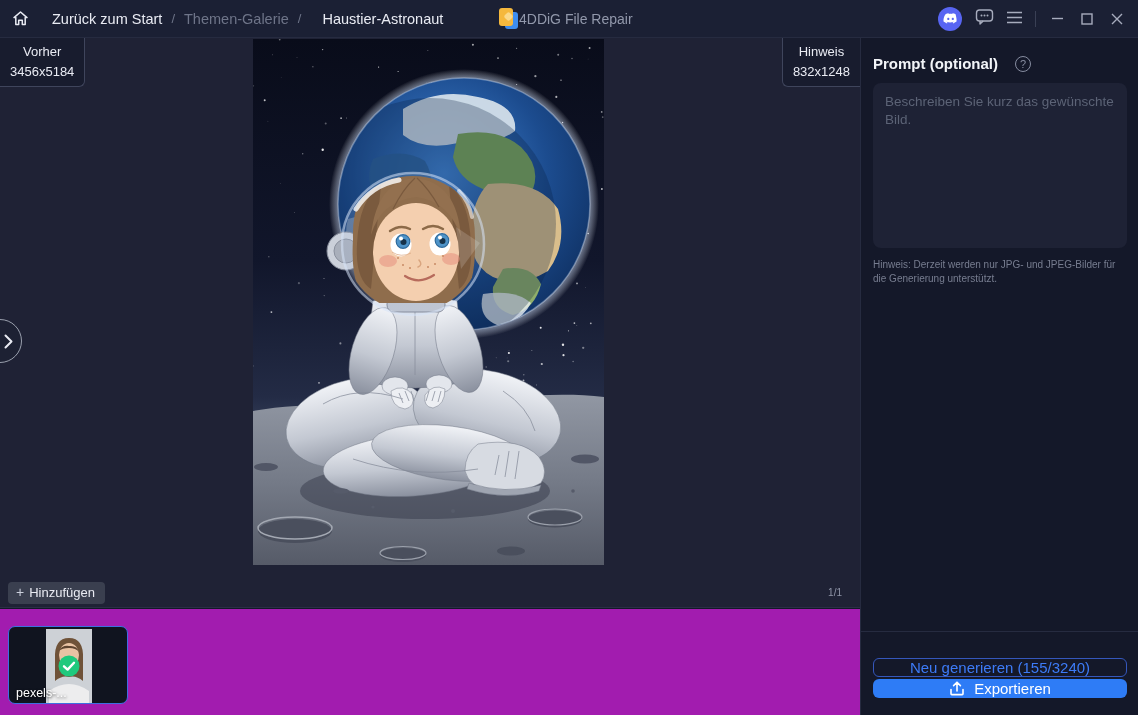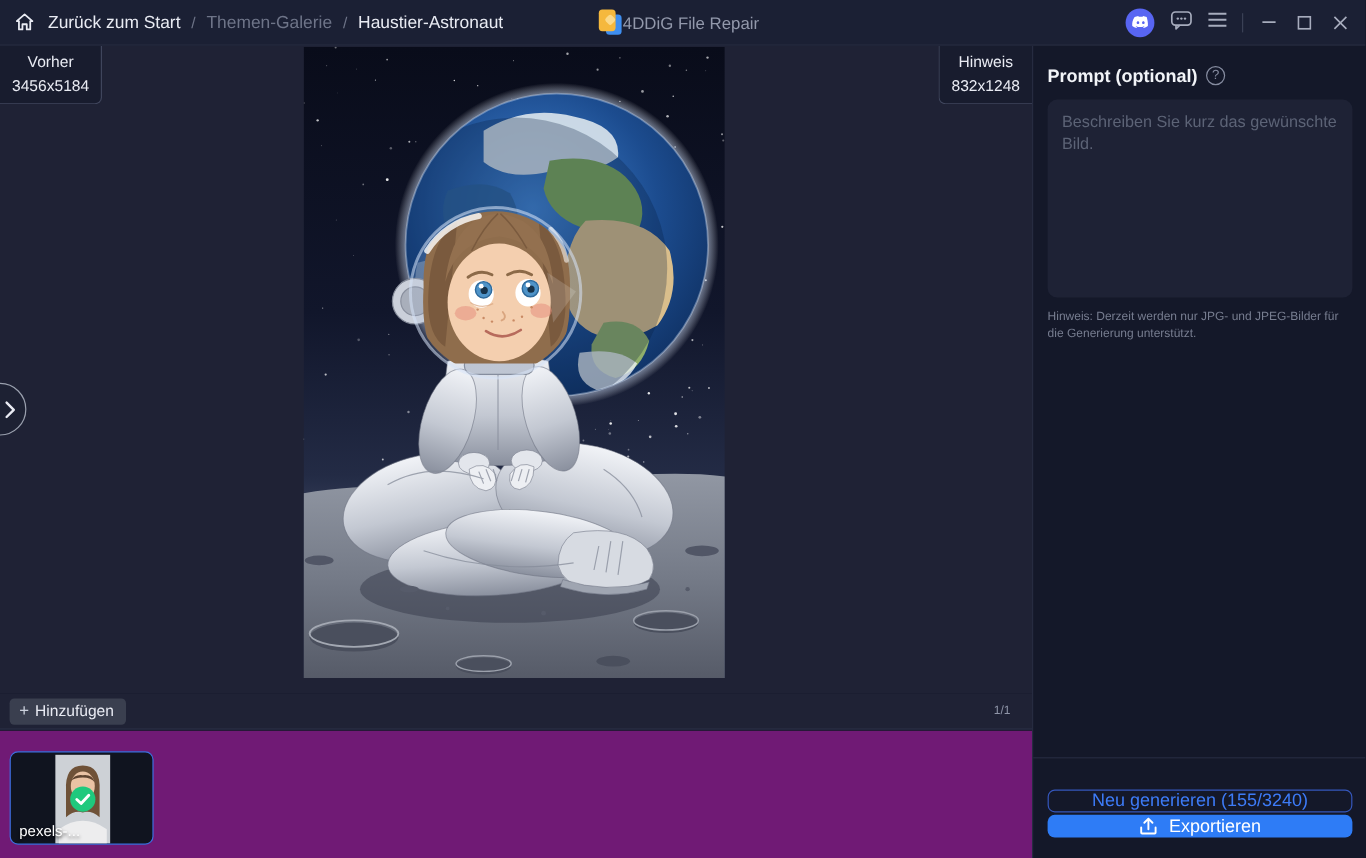--- a/index.html
+++ b/index.html
@@ -4,21 +4,21 @@
 <style>
   * { margin:0; padding:0; box-sizing:border-box; }
   html,body { width:1138px; height:715px; overflow:hidden; background:#141829;
               font-family:"Liberation Sans", sans-serif; position:relative; }
 
   
   .titlebar { position:absolute; top:0; left:0; width:1138px; height:38px;
               background:#1B2034; border-bottom:1px solid #262B40;
               display:flex; align-items:center; z-index:30; }
   .crumbs { display:flex; align-items:center; gap:9px; padding-left:12px; font-size:14.5px; }
-  .crumb-white { color:#E9EBF3; }
+  .crumb-white { color:#E9EBF3;margin-left:12px; }
   .crumb-gray  { color:#6E7488; }
   .crumb-sep   { color:#6E7488; font-size:13px; }
   .home-ico { display:flex; align-items:center; margin-right:2px; }
   .apptitle { position:absolute; left:499px; top:0; height:38px; display:flex; align-items:center; }
   .apptitle .t { color:#9298AB; font-size:14px; }
   .appicon { position:relative; width:20px; height:22px; }
   .appicon .doc-b { position:absolute; left:6px; top:4px; width:13px; height:17px; background:#3E8EF0; border-radius:3px; }
   .appicon .doc-f { position:absolute; left:0; top:0; width:14px; height:18px; background:#F5B83D; border-radius:3px; }
   .appicon .doc-f::after { content:""; position:absolute; right:1px; top:5px; width:7px; height:7px;
                            background:#FBD98A; border-radius:2px; transform:rotate(45deg); }
@@ -46,32 +46,32 @@
   
   .toolrow { position:absolute; top:578px; left:0; width:860px; height:30px; background:#1F2235;
              border-bottom:1px solid #2A2F45; display:flex; align-items:center; }
   .add-btn { margin-left:8px; height:22px; background:#3A3F4F; border-radius:4px; border:none;
              color:#E9EBF3; font-size:13px; display:flex; align-items:center; gap:5px;
              padding:0 10px 1px 8px; cursor:pointer; font-family:inherit; }
   .add-btn .plus { font-size:14px; color:#CBD0DC; }
   .counter { margin-left:auto; margin-right:18px; color:#8F95A8; font-size:10px; }
 
   
-  .strip { position:absolute; top:609px; left:0; width:860px; height:106px; background:#701a75; }
+  .strip { position:absolute; top:609px; left:0; width:860px; height:106px; background:#a21caf; }
   .thumb { position:absolute; left:8px; top:17px; width:120px; height:78px; border:1px solid #3D6FE0;
            border-radius:7px; background:#10141F; overflow:hidden; cursor:pointer; }
   .thumb-photo { position:absolute; left:37px; top:0; width:46px; height:78px; }
   .thumb-check { position:absolute; left:49px; top:28px; width:22px; height:22px; }
   .thumb-name { position:absolute; left:7px; bottom:3px; color:#FFFFFF; font-size:12.5px;
                 text-shadow:0 1px 3px rgba(0,0,0,.9); }
 
   
   .panel { position:absolute; top:38px; left:860px; width:278px; height:677px; background:#141829;
            border-left:1px solid #262B40; }
-  .panel-head { display:flex; align-items:flex-start; gap:7px; padding:17px 12px 0; }
+  .panel-head { display:flex; align-items:center; gap:17px; padding:17px 12px 0; }
   .panel-title { color:#F2F4F8; font-size:15px; font-weight:bold; }
   .help-circ { width:16px; height:16px; border-radius:50%; border:1.5px solid #868CA0; color:#868CA0;
                font-size:11px; display:flex; align-items:center; justify-content:center; cursor:pointer; }
   .prompt-box { display:block; margin:11px 12px 0; width:254px; height:165px; background:#1E2235;
                 border:none; border-radius:8px; resize:none; padding:10px 12px; color:#E9EBF3;
                 font-size:13.5px; line-height:1.35; font-family:inherit; outline:none; }
   .prompt-box::placeholder { color:#5C6376; }
   .hint { margin:10px 12px 0; color:#777D90; font-size:10px; line-height:1.42; }
 
   .panel-footer { position:absolute; bottom:0; left:0; width:100%; border-top:1px solid #262B40;

